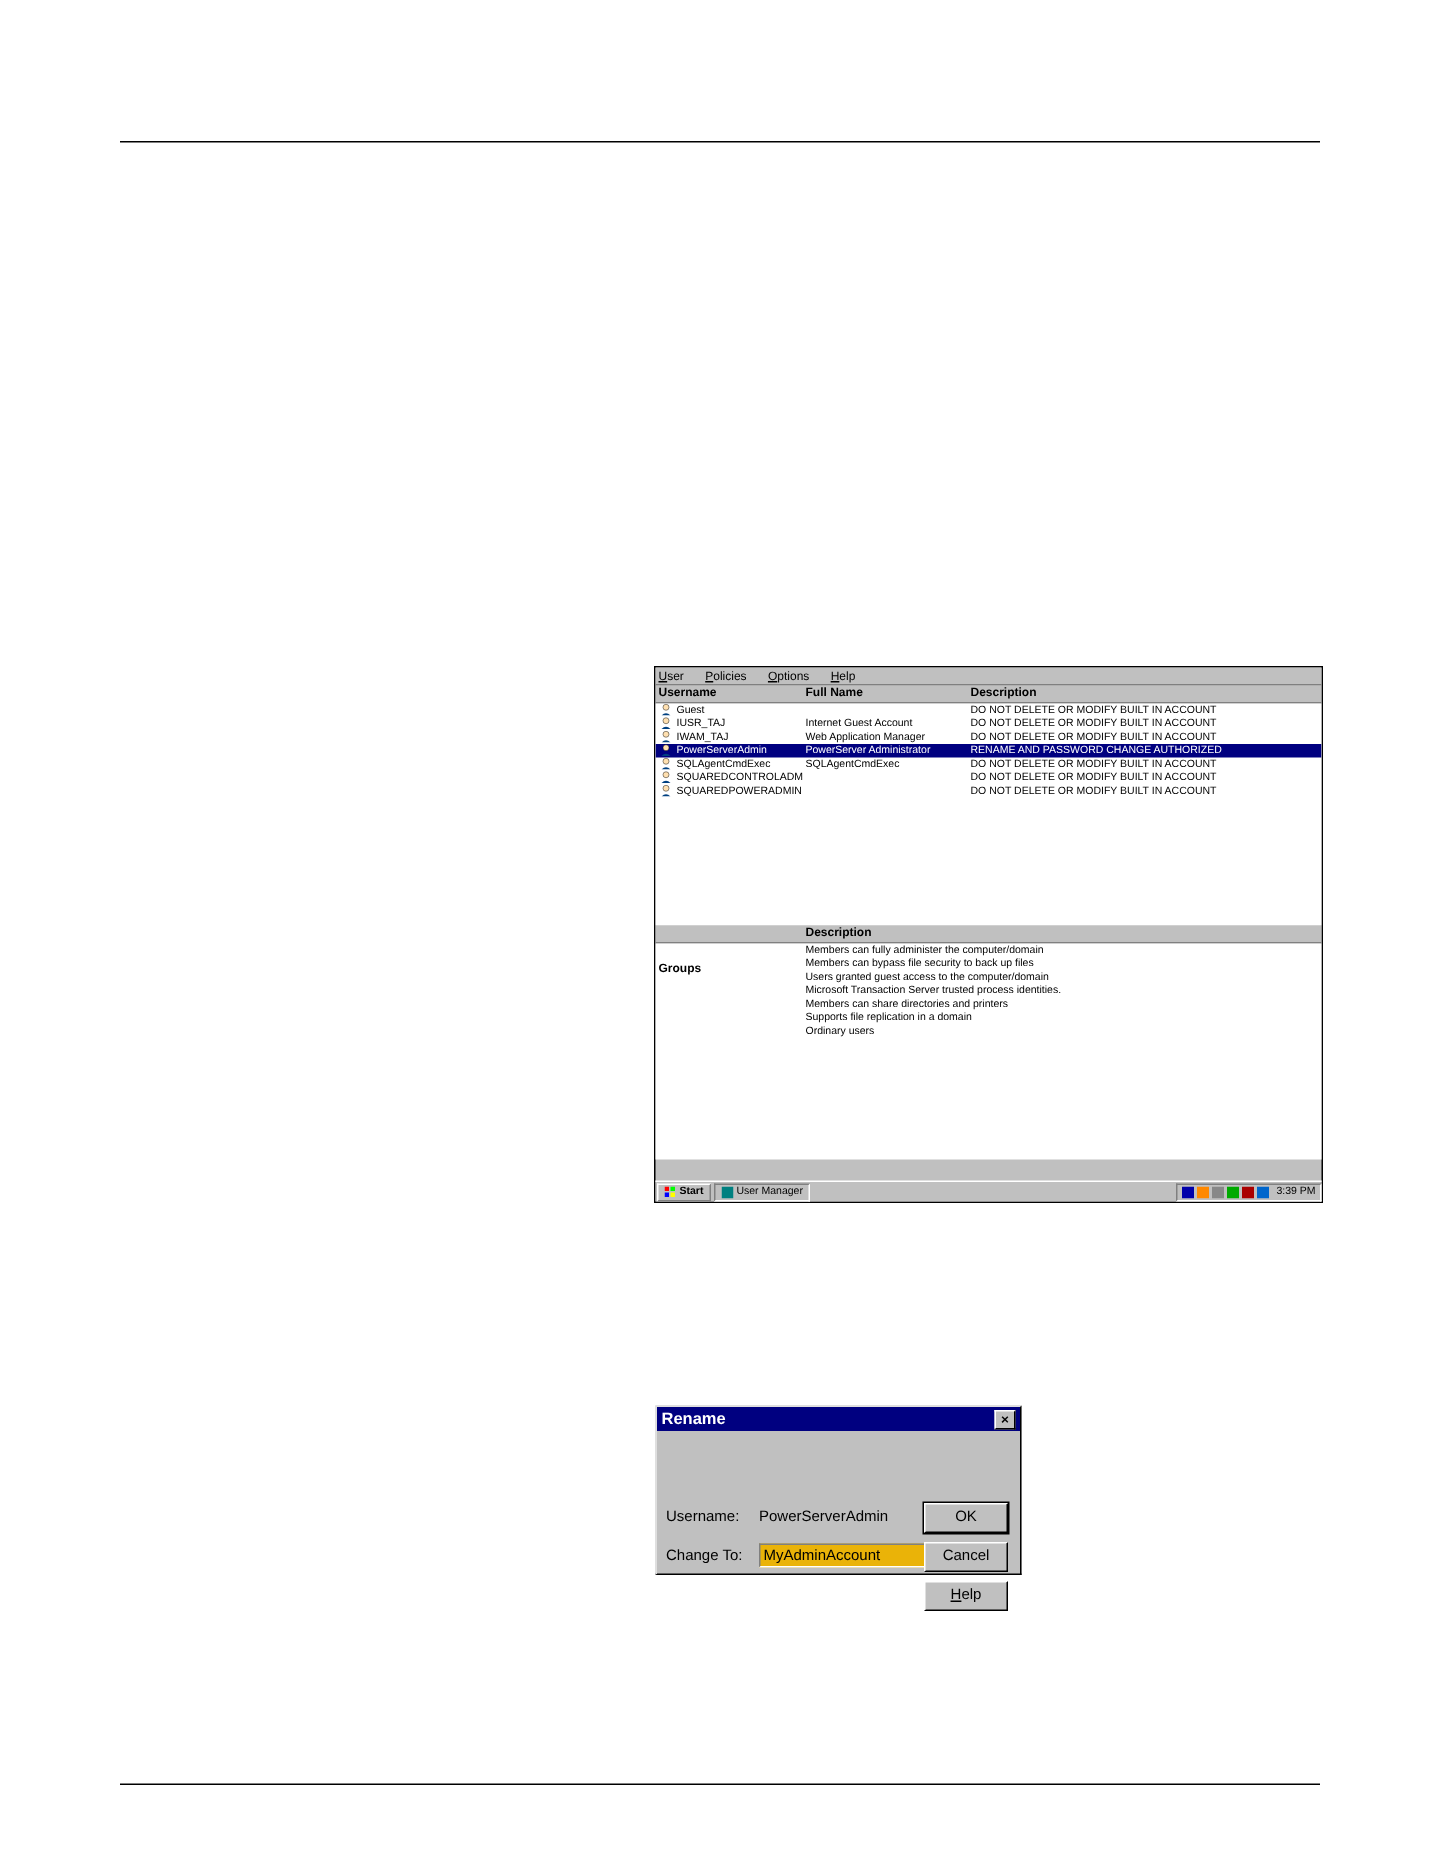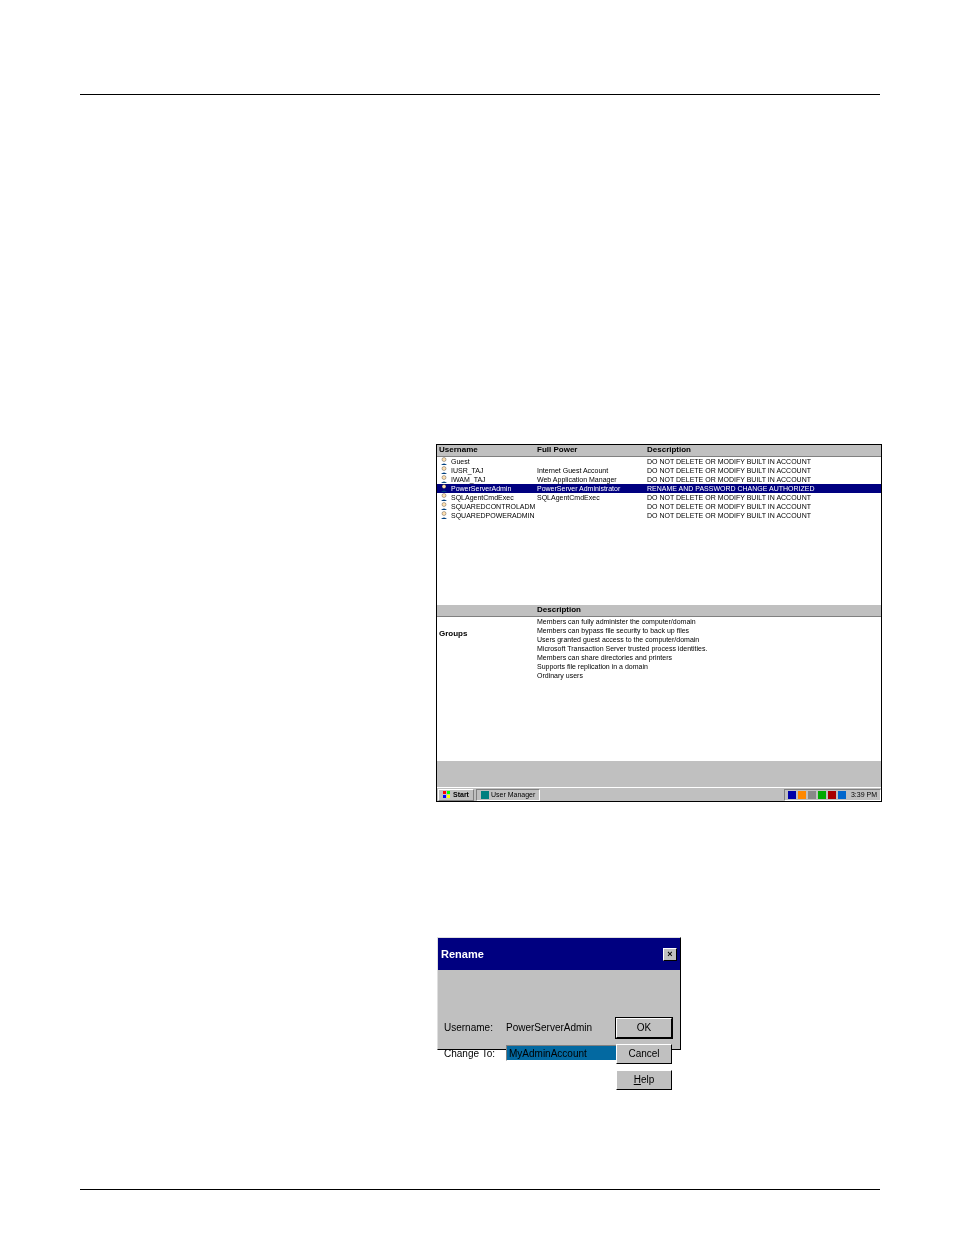--- a/index.html
+++ b/index.html
@@ -149,21 +149,21 @@
     background: #c0c0c0;
     border: 1px solid #000;
     border-top: 1px solid #dfdfdf;
     border-left: 1px solid #dfdfdf;
     font-size: 11px;
     font-family: "MS Sans Serif", Tahoma, Arial, sans-serif;
   }
   .titlebar2 {
     background: #000080;
     color: #fff;
-    height: 32px;
+    height: 16px;
     line-height: 16px;
     padding: 0 3px;
     font-weight: bold;
     font-size: 11px;
     display: flex;
     justify-content: space-between;
     align-items: center;
     gap: 24px;
   }
   .close-btn {
@@ -190,21 +190,21 @@
   .dlg-value { font-size: 10px; }
   .dlg-input {
     font-size: 10px;
     width: 112px;
     height: 16px;
     padding: 0 2px;
     border-top: 1px solid #808080;
     border-left: 1px solid #808080;
     border-right: 1px solid #fff;
     border-bottom: 1px solid #fff;
-    background: #0369a1;
+    background: #eab308;
     font-family: inherit;
   }
   .dlg-btns {
     position: absolute;
     right: 8px; top: 8px;
     display: flex;
     flex-direction: column;
     gap: 6px;
   }
   .dlg-btn {
@@ -222,24 +222,30 @@
     outline: 1px solid #000;
   }
 </style>
 </head>
 <body>
 
 <div class="hr-top"></div>
 <div class="hr-bottom"></div>
 
 <div class="win-um">
+  <div class="menubar">
+    <span><u>U</u><span>ser</span></span>
+    <span><u>P</u><span>olicies</span></span>
+    <span><u>O</u><span>ptions</span></span>
+    <span><u>H</u><span>elp</span></span>
+  </div>
 
   <div class="list-header">
     <div class="col-user">Username</div>
-    <div class="col-full">Full Power</div>
+    <div class="col-full">Full Name</div>
     <div class="col-desc">Description</div>
   </div>
   <div class="list-body users-body" id="users-list">
       <div class="row">
         <div class="col-user"><span class="icon-user"><svg width="10" height="8" viewBox="0 0 10 8">
               <circle cx="5" cy="2.5" r="2" fill="#ffe0b0" stroke="#000" stroke-width="0.3"></circle>
               <path d="M2 8 Q5 5 8 8 Z" fill="#004080"></path>
             </svg></span>Guest</div>
         <div class="col-full"></div>
         <div class="col-desc">DO NOT DELETE OR MODIFY BUILT IN ACCOUNT</div>

